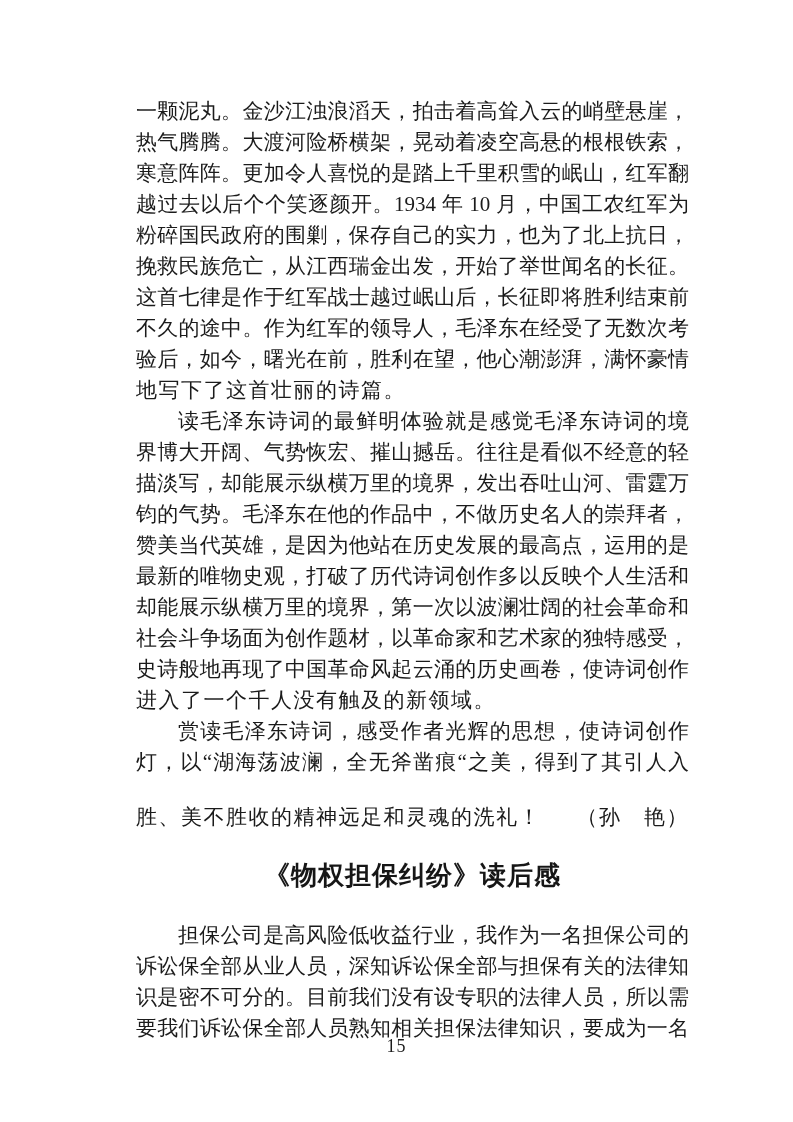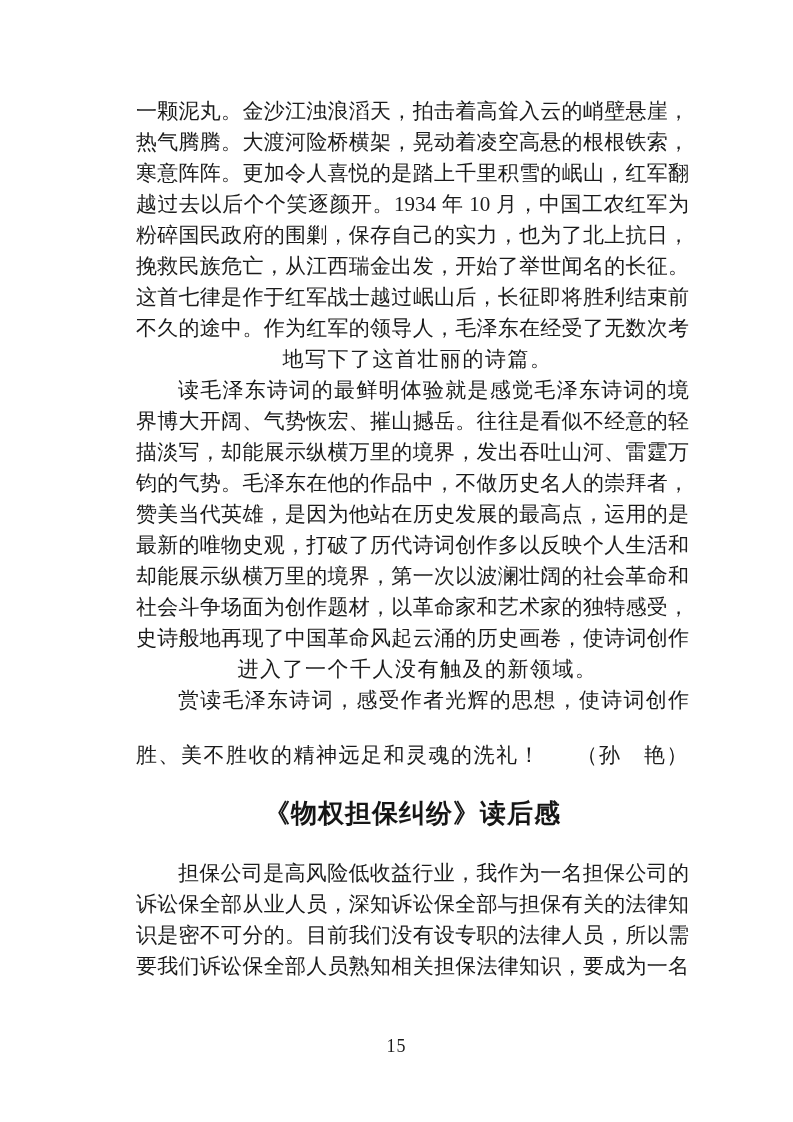--- a/index.html
+++ b/index.html
@@ -30,23 +30,22 @@
   }
   
   .jline {
     white-space: normal;
     text-align: justify;
     text-align-last: justify;
     letter-spacing: 0;
   }
   
   .end {
-    text-align: center;
+    text-align: left;
     letter-spacing: 1.5px;
-    margin-left: 10px;
   }
   
   .ind {
     padding-left: 42px;
     box-sizing: border-box;
   }
   
   .split {
     display: flex;
     justify-content: space-between;
@@ -84,38 +83,40 @@
 
     <div>
       <div class="ln jline">一颗泥丸。金沙江浊浪滔天，拍击着高耸入云的峭壁悬崖，</div>
       <div class="ln jline">热气腾腾。大渡河险桥横架，晃动着凌空高悬的根根铁索，</div>
       <div class="ln jline">寒意阵阵。更加令人喜悦的是踏上千里积雪的岷山，红军翻</div>
       <div class="ln jline">越过去以后个个笑逐颜开。1934 年 10 月，中国工农红军为</div>
       <div class="ln jline">粉碎国民政府的围剿，保存自己的实力，也为了北上抗日，</div>
       <div class="ln jline">挽救民族危亡，从江西瑞金出发，开始了举世闻名的长征。</div>
       <div class="ln jline">这首七律是作于红军战士越过岷山后，长征即将胜利结束前</div>
       <div class="ln jline">不久的途中。作为红军的领导人，毛泽东在经受了无数次考</div>
+      <div class="ln jline">验后，如今，曙光在前，胜利在望，他心潮澎湃，满怀豪情</div>
       <div class="ln end">地写下了这首壮丽的诗篇。</div>
     </div>
 
     <div>
       <div class="ln jline ind">读毛泽东诗词的最鲜明体验就是感觉毛泽东诗词的境</div>
       <div class="ln jline">界博大开阔、气势恢宏、摧山撼岳。往往是看似不经意的轻</div>
       <div class="ln jline">描淡写，却能展示纵横万里的境界，发出吞吐山河、雷霆万</div>
       <div class="ln jline">钧的气势。毛泽东在他的作品中，不做历史名人的崇拜者，</div>
       <div class="ln jline">赞美当代英雄，是因为他站在历史发展的最高点，运用的是</div>
       <div class="ln jline">最新的唯物史观，打破了历代诗词创作多以反映个人生活和</div>
       <div class="ln jline">却能展示纵横万里的境界，第一次以波澜壮阔的社会革命和</div>
       <div class="ln jline">社会斗争场面为创作题材，以革命家和艺术家的独特感受，</div>
       <div class="ln jline">史诗般地再现了中国革命风起云涌的历史画卷，使诗词创作</div>
       <div class="ln end">进入了一个千人没有触及的新领域。</div>
     </div>
 
     <div>
       <div class="ln jline ind">赏读毛泽东诗词，感受作者光辉的思想，使诗词创作</div>
+      <div class="ln jline">灯，以“湖海荡波澜，全无斧凿痕“之美，得到了其引人入</div>
       <div class="ln split">
         <span>胜、美不胜收的精神远足和灵魂的洗礼！</span>
         <span>（孙　艳）</span>
       </div>
     </div>
 
     <h2 class="essay-title">《物权担保纠纷》读后感</h2>
 
     <div>
       <div class="ln jline ind">担保公司是高风险低收益行业，我作为一名担保公司的</div>

